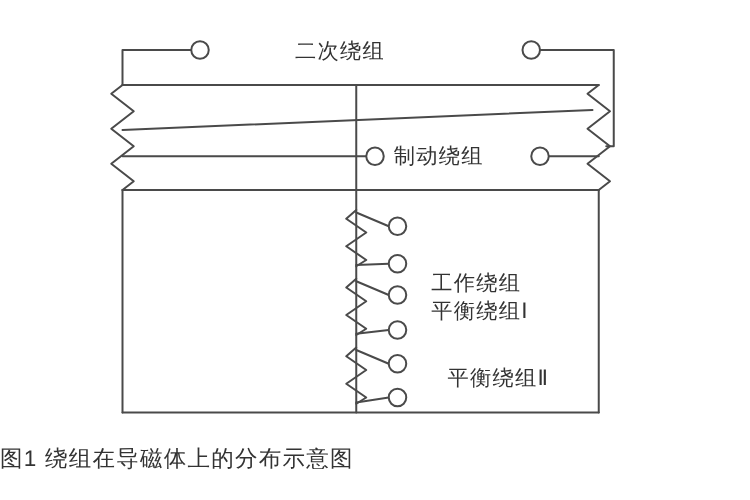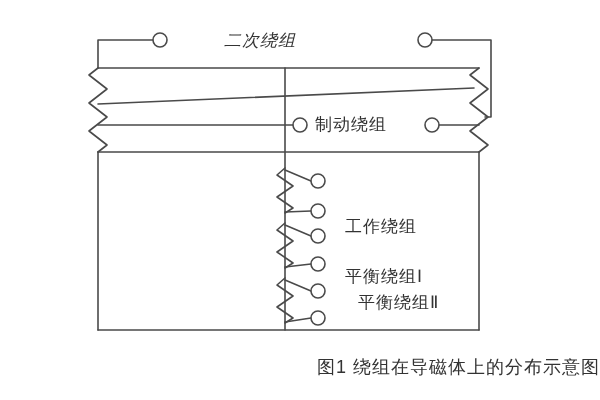--- a/index.html
+++ b/index.html
@@ -29,21 +29,21 @@
     position:absolute;
     color:var(--text-color);
     font-size:17px;
     line-height:20px;
     white-space:nowrap;
     letter-spacing:1px;
   }
   .caption{
     position:absolute;
     left:0;top:355px;width:600px;
-    text-align:right;
+    text-align:left;
     font-size:18px;
     color:var(--text-color);
     letter-spacing:1px;
   }
 </style>
 </head>
 <body>
 
 <div class="stage">
 
@@ -94,25 +94,25 @@
     <g>
       <polyline points="285,278 277,285 293,296 277,307 293,318 285,323"></polyline>
       <line x1="285" y1="280" x2="311" y2="291"></line>
       <line x1="285" y1="322" x2="311" y2="318"></line>
       <circle cx="318" cy="291" r="7"></circle>
       <circle cx="318" cy="318" r="7"></circle>
     </g>
 
   </svg>
 
-  <div class="lbl" style="left:224px;top:31px;font-style:italic;">二次绕组</div>
+  <div class="lbl" style="left:236px;top:31px;">二次绕组</div>
 
   <div class="lbl" style="left:315px;top:115px;">制动绕组</div>
 
   <div class="lbl" style="left:345px;top:177px;margin-top:40px;">工作绕组</div>
 
-  <div class="lbl" style="left:345px;top:239px;margin-top:28px;">平衡绕组Ⅰ</div>
+  <div class="lbl" style="left:345px;top:239px;">平衡绕组Ⅰ</div>
 
   <div class="lbl" style="left:358px;top:293px;">平衡绕组Ⅱ</div>
 
   <div class="caption">图1 绕组在导磁体上的分布示意图</div>
 
 </div>
 
 </body></html>

